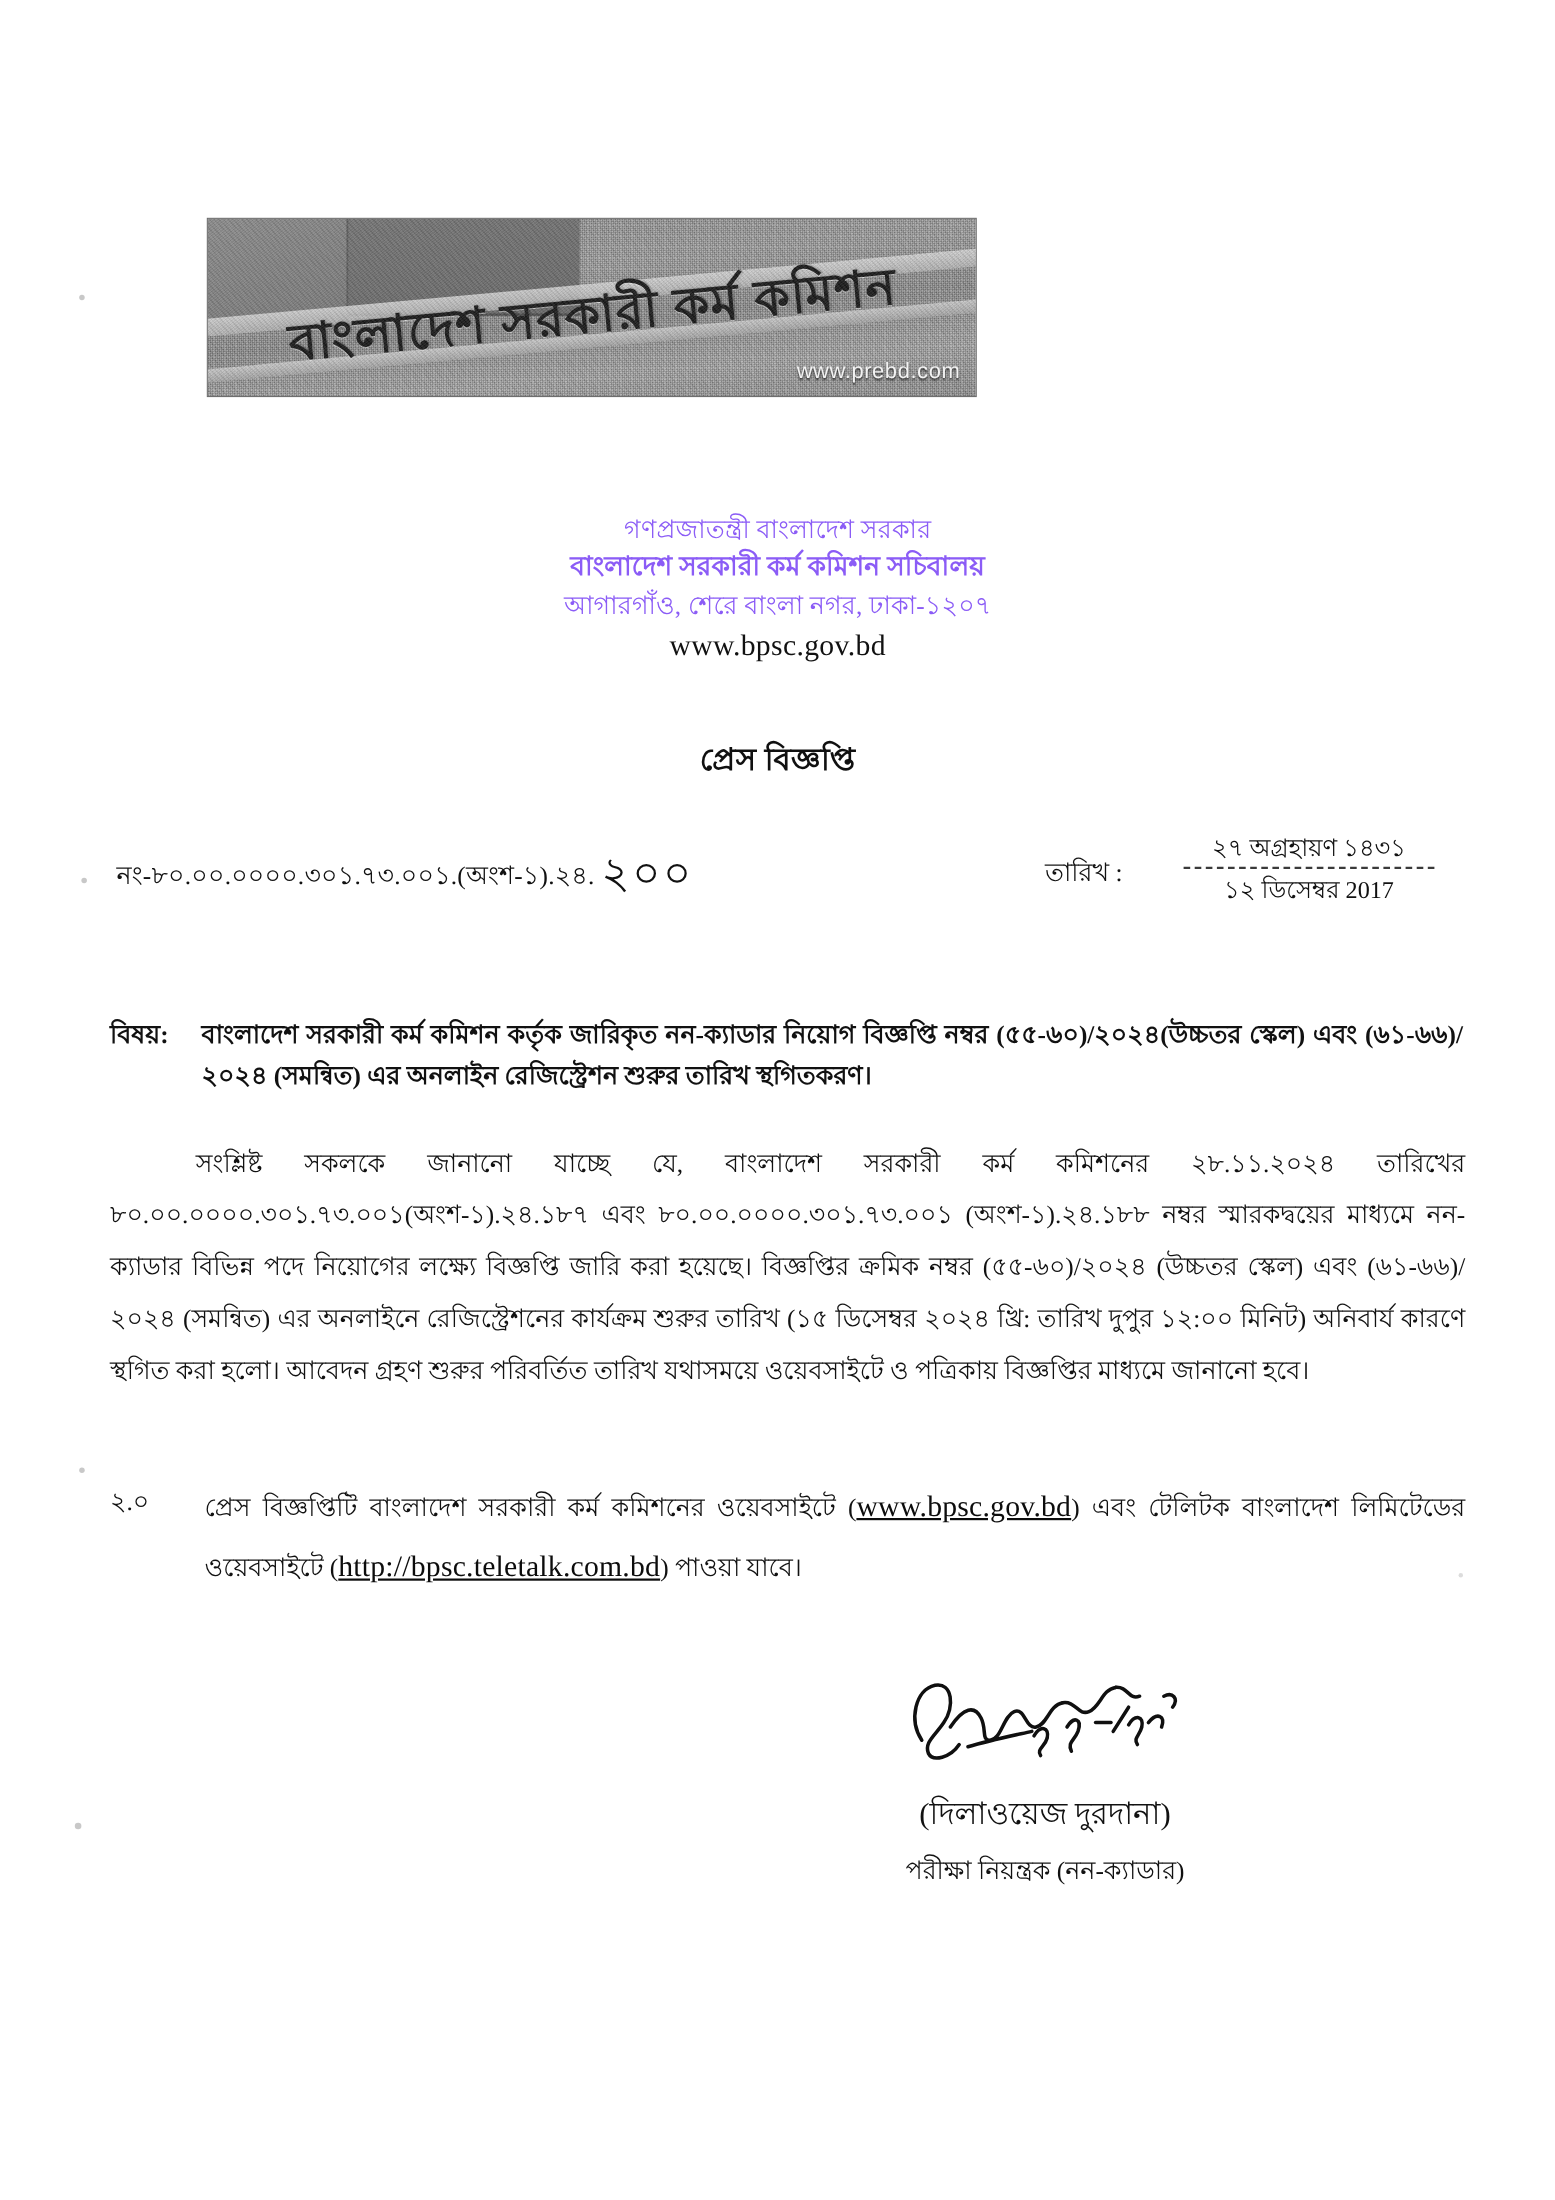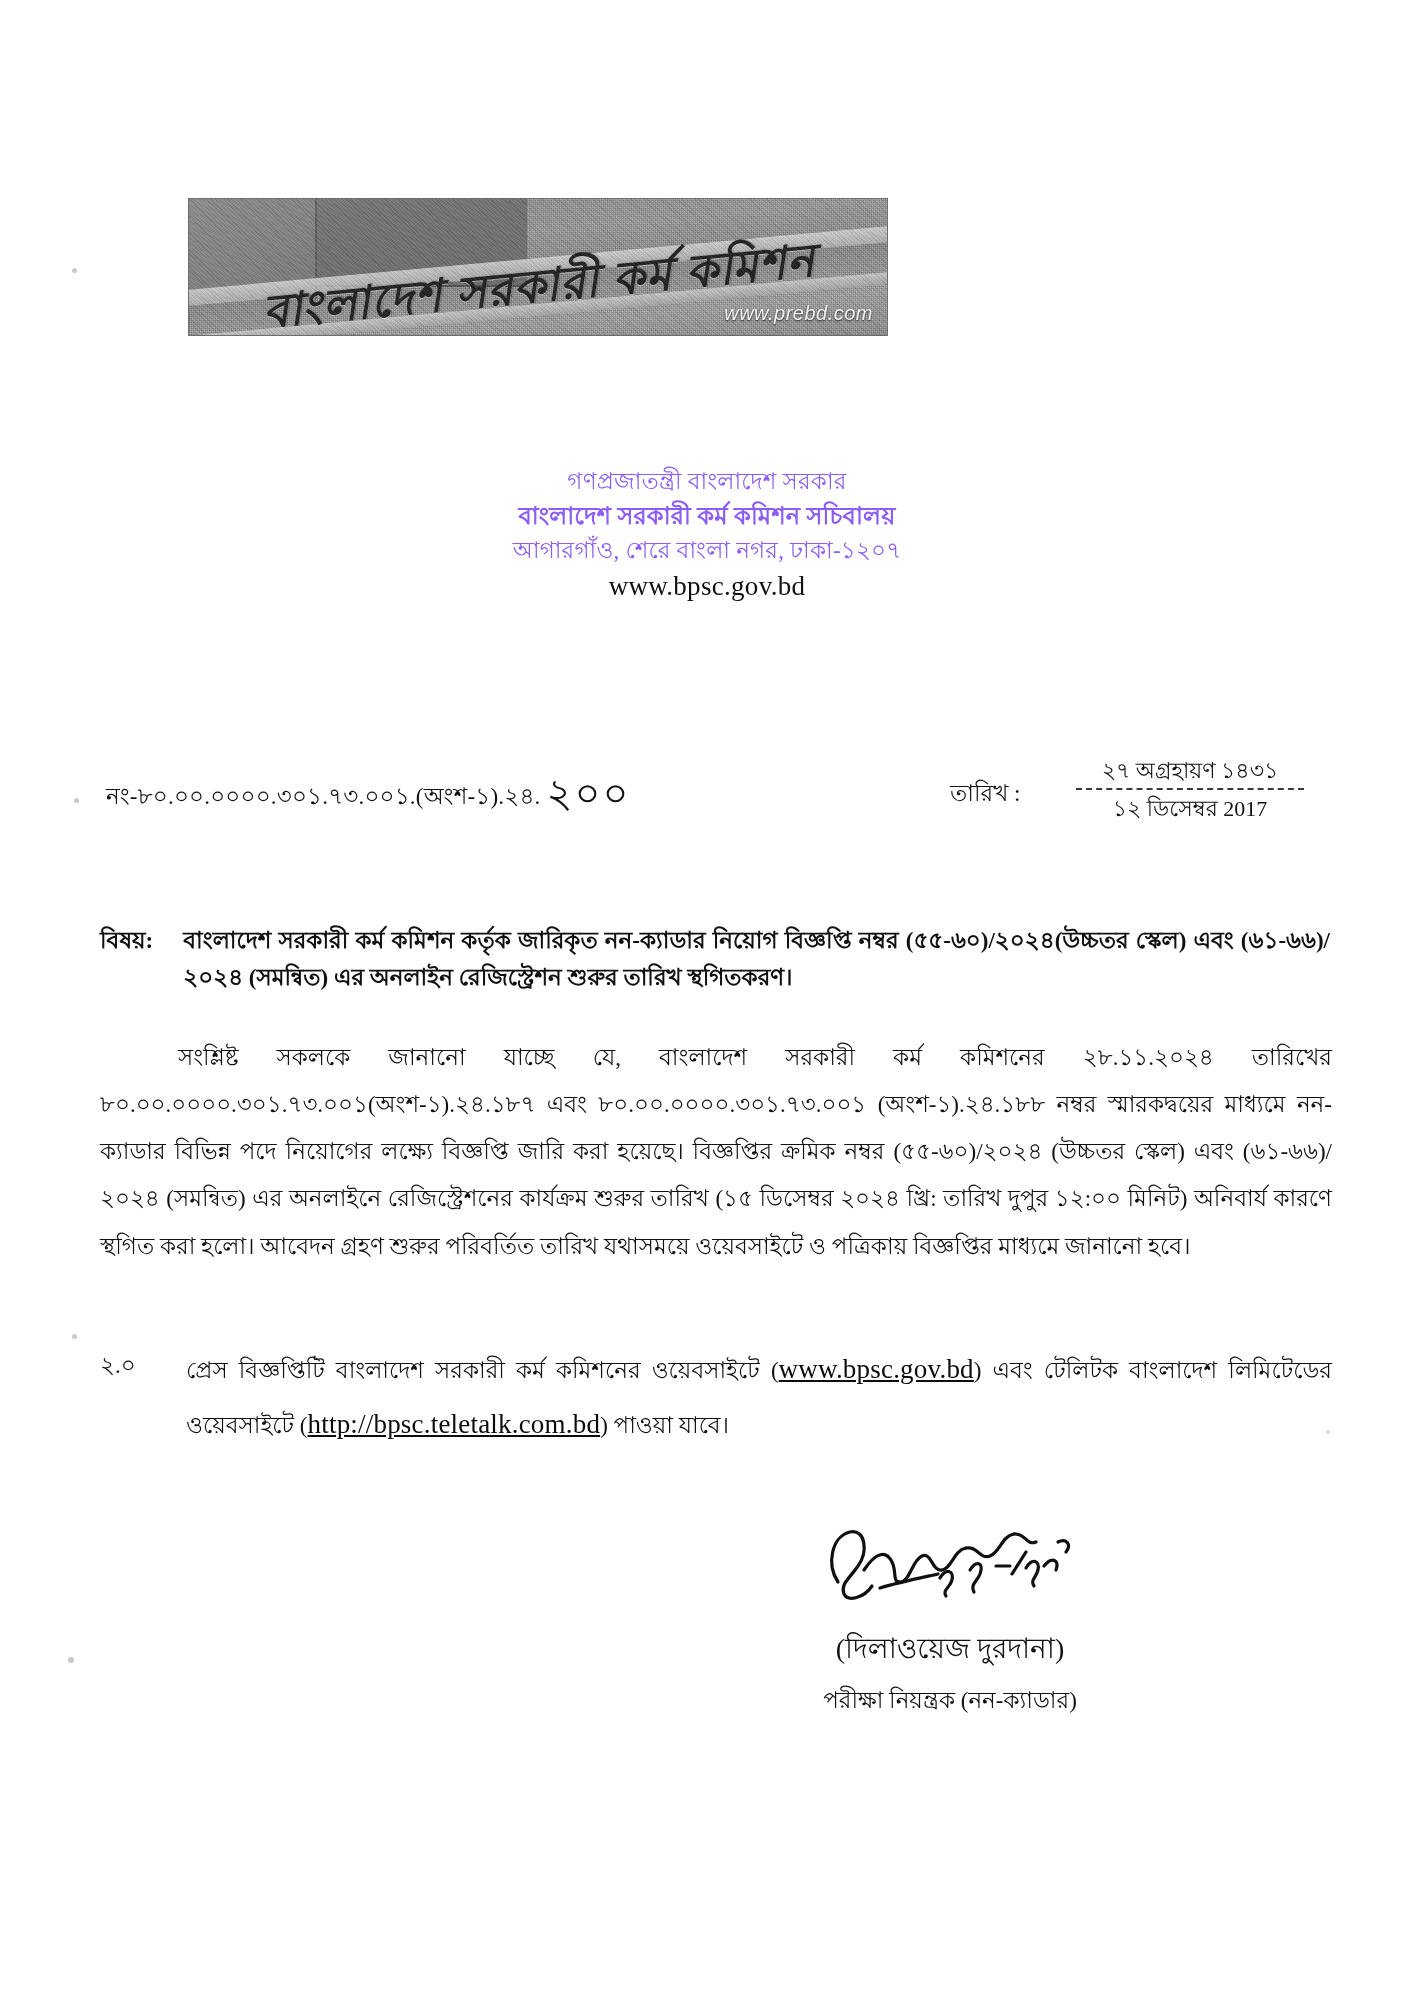--- a/index.html
+++ b/index.html
@@ -28,29 +28,28 @@
     position: absolute;
     inset: 0;
   }
 
   
   .masthead {
     position: absolute;
     left: 188px;
     top: 198px;
     width: 700px;
-    height: 138px;
+    height: 163px;
     overflow: hidden;
     background:
       repeating-linear-gradient(90deg, rgba(0,0,0,.10) 0 1px, rgba(255,255,255,.10) 1px 2px),
       repeating-linear-gradient(0deg, rgba(0,0,0,.09) 0 1px, rgba(255,255,255,.09) 1px 2px),
       linear-gradient(175deg, #8f8f8f 0%, #9c9c9c 32%, #8a8a8a 55%, #a3a3a3 78%, #8d8d8d 100%);
     border: 1px solid #6e6e6e;
     box-sizing: border-box;
-    font-style: italic;
   }
   .masthead .wall-dark {
     position: absolute;
     left: 0; top: 0;
     width: 128px; height: 100px;
     background: linear-gradient(160deg, #8b8b8b, #787878);
     box-shadow: inset -2px 0 0 #5d5d5d;
   }
   .masthead .wall-dark2 {
     position: absolute;
@@ -281,20 +280,21 @@
     <div class="watermark">www.prebd.com</div>
   </div>
 
   <div class="org-block">
     <div class="org-line">গণপ্রজাতন্ত্রী বাংলাদেশ সরকার</div>
     <div class="org-line strong">বাংলাদেশ সরকারী কর্ম কমিশন সচিবালয়</div>
     <div class="org-line">আগারগাঁও, শেরে বাংলা নগর, ঢাকা-১২০৭</div>
     <div class="org-url">www.bpsc.gov.bd</div>
   </div>
 
+  <div class="doc-title">প্রেস বিজ্ঞপ্তি</div>
 
   <div class="memo-row">
     <div class="memo-no">
       <span>নং-৮০.০০.০০০০.৩০১.৭৩.০০১.(অংশ-১).২৪.</span><span class="handwritten">২০০</span>
     </div>
     <div class="date-label">তারিখ :</div>
     <div class="date-stack">
       <div>২৭ অগ্রহায়ণ ১৪৩১</div>
       <div class="rule"></div>
       <div>১২ ডিসেম্বর 2017</div>

